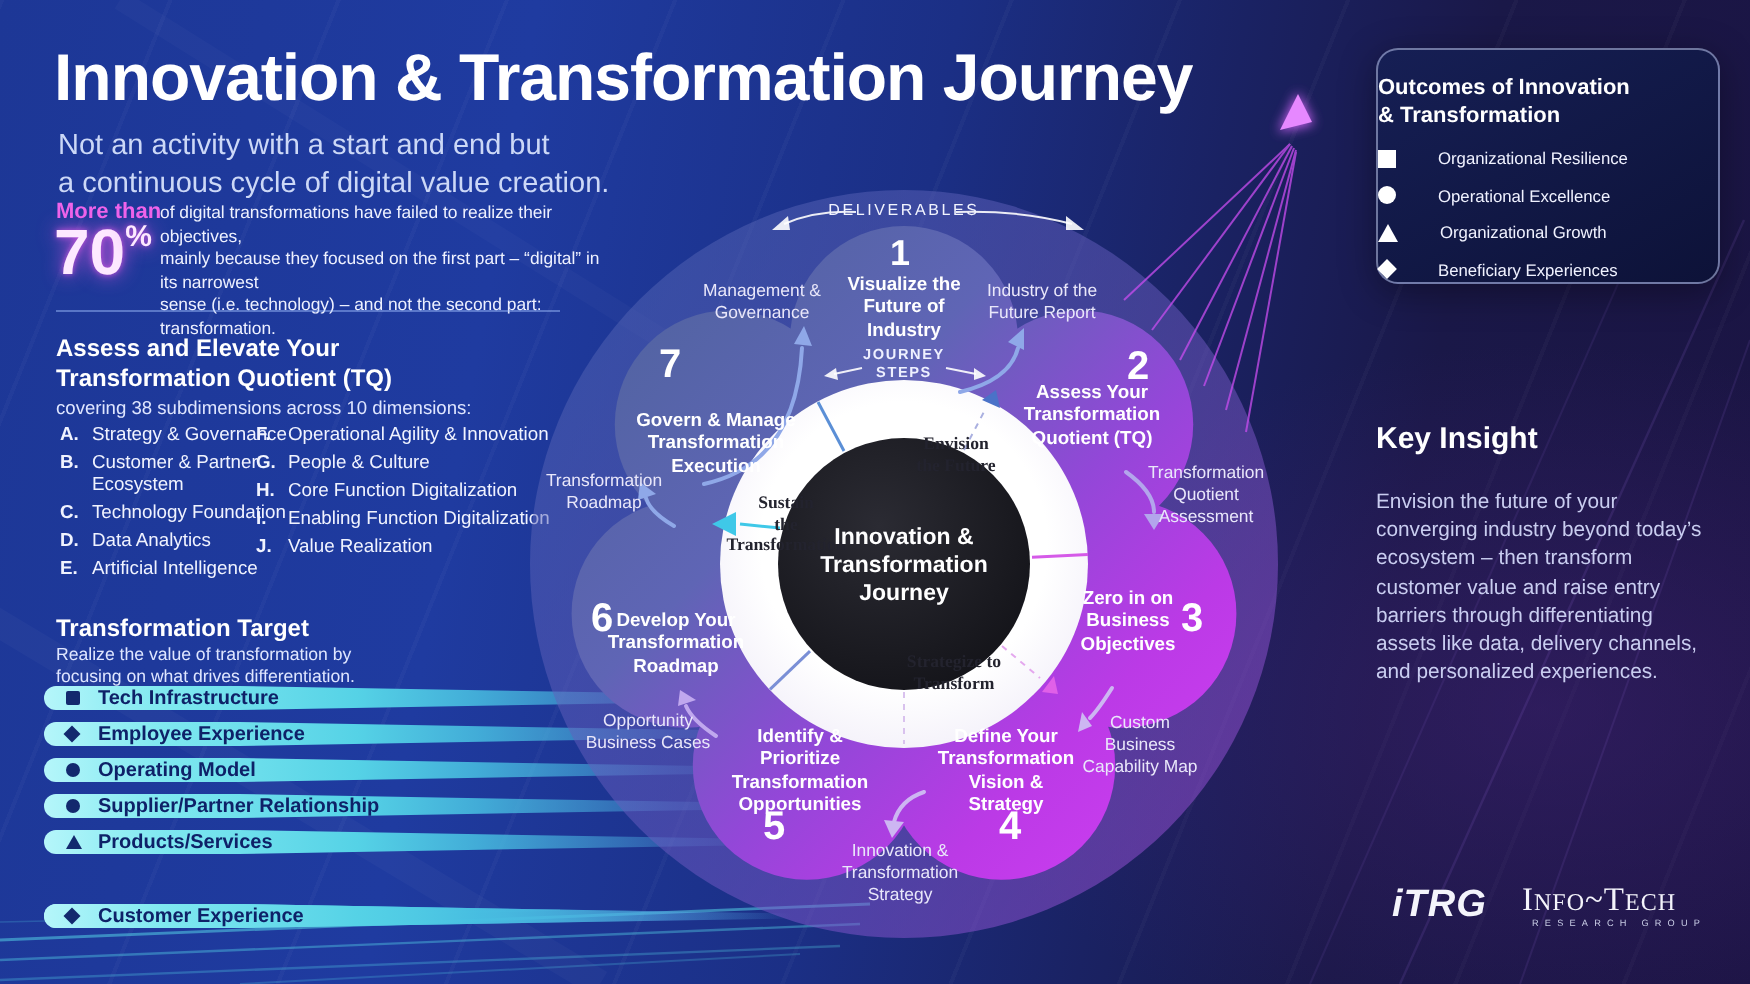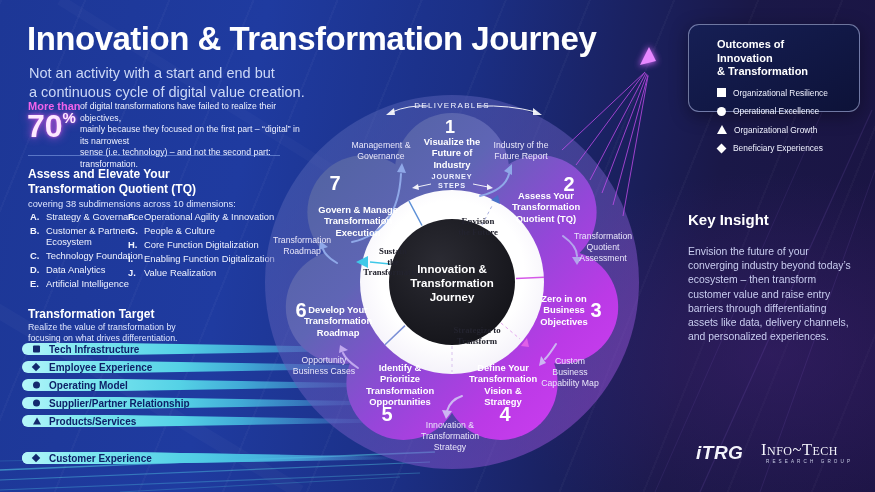--- a/index.html
+++ b/index.html
@@ -43,27 +43,27 @@
   
   .wlabel{transform:translate(-50%,-50%);text-align:center;}
   .step-num{font-size:20px;font-weight:800;color:#fff;}
   .step-label{font-size:9.4px;font-weight:800;line-height:11.4px;color:#fff;}
   .deliv{font-size:8.7px;line-height:10.8px;color:#e9e7fa;}
   .phase{font-size:8.8px;font-weight:700;line-height:10.6px;color:#23232e;font-family:Liberation Serif, serif;}
   .hub{font-size:11.5px;font-weight:800;line-height:14px;color:#fff;}
   .ring-cap{font-size:8px;letter-spacing:1.3px;color:#f2f4ff;}
   .jsteps{font-size:7.3px;letter-spacing:0.8px;line-height:8.6px;color:#eef0ff;font-weight:600;}
   
-  .panel{left:688px;top:24px;width:172px;height:88px;border-radius:11px;
+  .panel{left:688px;top:24px;width:172px;height:118px;border-radius:11px;
     border:1px solid rgba(205,215,255,0.5);
     background:linear-gradient(150deg,#161f55 0%,#0d1238 100%);
-    box-shadow:0 4px 18px rgba(0,0,0,0.35);box-sizing:border-box;padding:13px 28px;}
+    box-shadow:0 4px 18px rgba(0,0,0,0.35);box-sizing:border-box;padding:13px 0;}
   .panel-head{font-size:11px;font-weight:800;line-height:13.5px;color:#fff;}
   .leg-rows{margin-top:9px;display:flex;flex-direction:column;gap:8.5px;}
-  .leg-row{display:flex;align-items:center;gap:7px;font-size:8.4px;color:#f0f2ff;}
+  .leg-row{display:flex;align-items:center;gap:21px;font-size:8.4px;color:#f0f2ff;}
   .lsq{width:9px;height:9px;background:#fff;}
   .lci{width:9px;height:9px;background:#fff;border-radius:50%;}
   .ltr{width:0;height:0;border-left:5.5px solid transparent;border-right:5.5px solid transparent;border-bottom:9px solid #fff;}
   .ldm{width:7px;height:7px;background:#fff;transform:rotate(45deg);margin:1px;}
   .ki-head{left:688px;top:211px;font-size:15px;font-weight:700;color:#fff;}
   .ki-body{left:688px;top:233px;width:178px;font-size:10.4px;line-height:14.2px;color:#c9cdf0;margin-top:12px;}
   .itrg{left:696px;top:442px;font-size:19px;font-weight:800;font-style:italic;letter-spacing:0.5px;color:#f4f4fb;}
   .infotech{left:761px;top:440px;font-family:"Liberation Serif",serif;font-size:16.5px;font-variant:small-caps;letter-spacing:0.5px;color:#f4f4fb;}
   .rgroup{left:766px;top:459px;font-size:4.6px;letter-spacing:3.1px;color:#c9cde6;}
   .z0{z-index:0;}.z1{z-index:1;}.z2{z-index:2;}.z3{z-index:3;}

